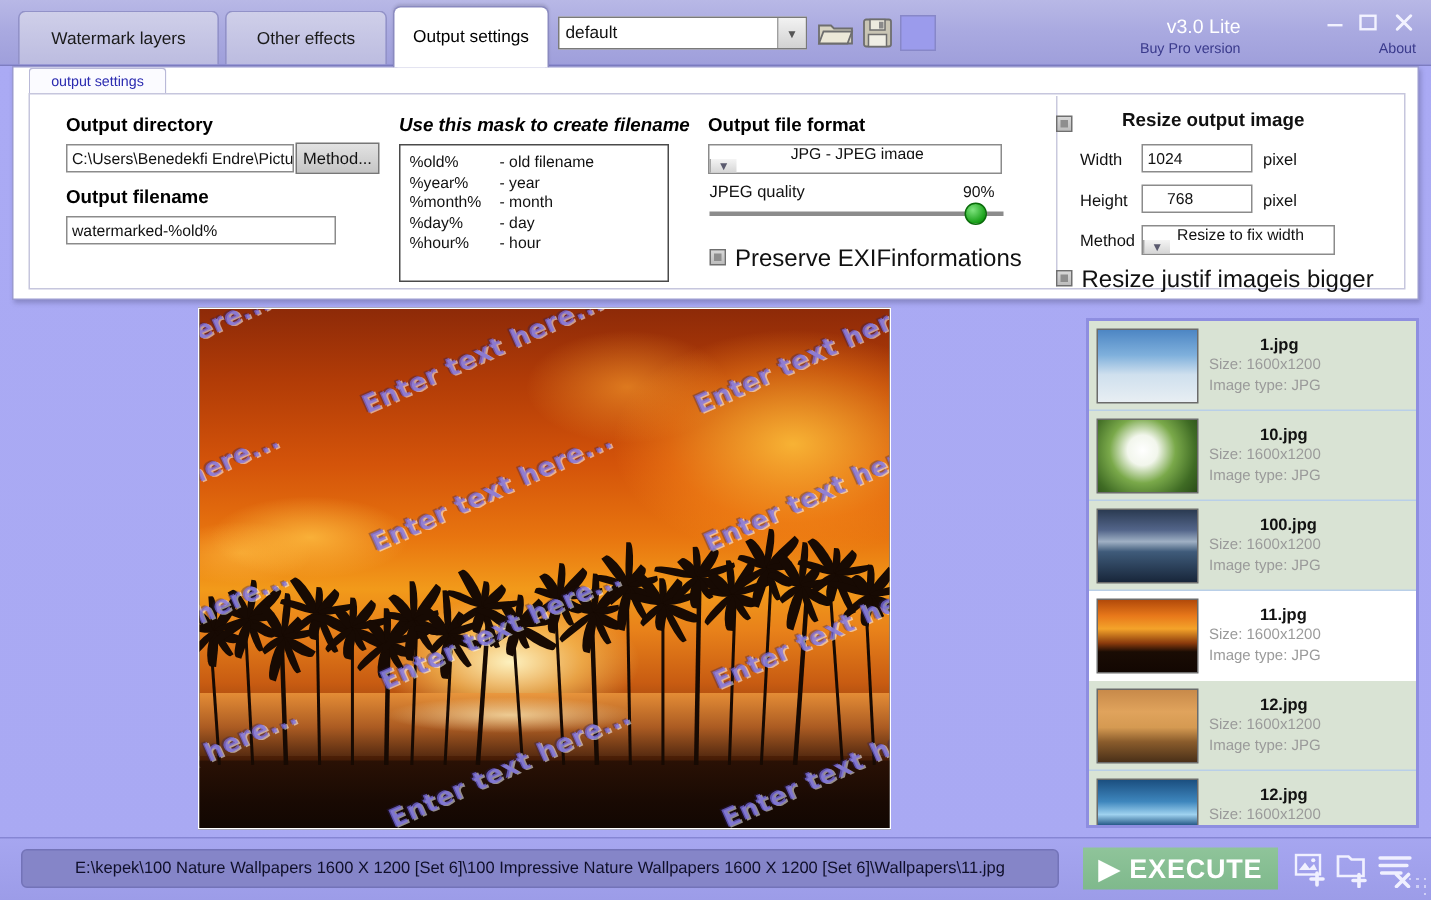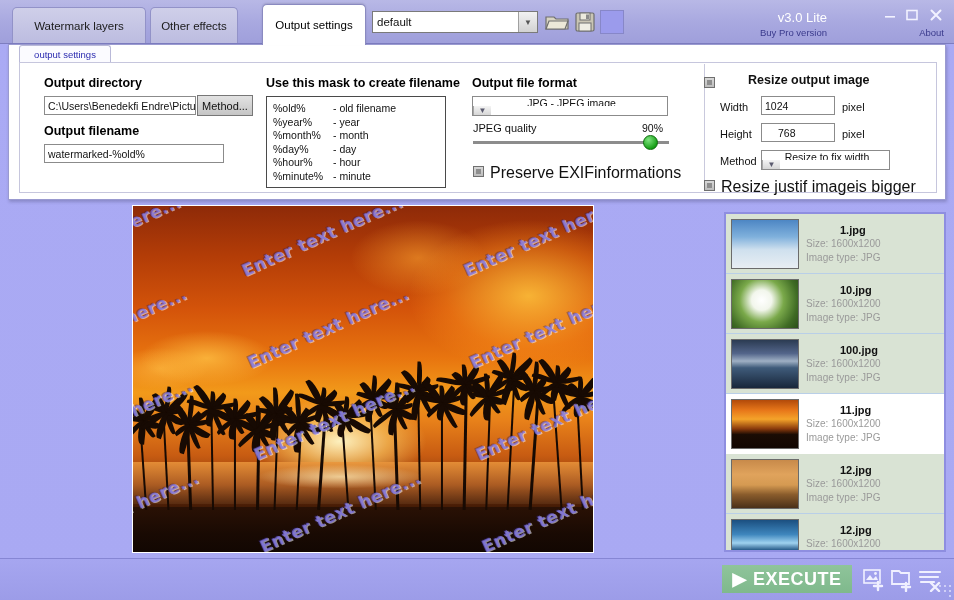--- a/index.html
+++ b/index.html
@@ -36,21 +36,21 @@
   }
   .tab.active {
     background: #ffffff;
     border-color: #8a8ac0;
     top: 4px; height: 41px;
     color: #000;
     z-index: 5;
     box-shadow: 0 -1px 2px rgba(0,0,0,.12);
   }
   #tab-watermark { left: 12px; width: 134px; }
-  #tab-other     { left: 150px; width: 88px; }
+  #tab-other     { left: 150px; width: 108px; }
   #tab-output    { left: 262px; width: 104px; }
 
   
   #preset-combo {
     position: absolute; left: 372px; top: 11px; width: 166px; height: 22px;
     background: #fff; border: 1px solid #7a7a7a;
     display: flex; align-items: center;
     font-size: 11.5px; color: #111;
   }
   #preset-combo .val { padding-left: 4px; flex: 1; }
@@ -425,21 +425,21 @@
       <div class="btn-gray" style="left:177px; top:32px; width:56px; height:21px;">
         <span>Method...</span>
       </div>
 
       <div class="grp-title" style="left:24px; top:61px;">Output filename</div>
 
       <div class="txtbox" style="left:24px; top:81px; width:180px; height:19px;">
         <span>watermarked-%old%</span>
       </div>
 
-      <div class="grp-title" style="left:246px; top:13px;">Use this mask to create filename</div>
+      <div class="grp-title" style="left:246px; top:13px;font-style:italic;">Use this mask to create filename</div>
 
       <div id="mask-box" style="left:246px; top:33px; width:180px; height:92px;">
         <div class="mask-row">
           <span class="k">%old%</span>
           <span>- old filename</span>
         </div>
         <div class="mask-row">
           <span class="k">%year%</span>
           <span>- year</span>
         </div>
@@ -447,24 +447,20 @@
           <span class="k">%month%</span>
           <span>- month</span>
         </div>
         <div class="mask-row">
           <span class="k">%day%</span>
           <span>- day</span>
         </div>
         <div class="mask-row">
           <span class="k">%hour%</span>
           <span>- hour</span>
-        </div>
-        <div class="mask-row">
-          <span class="k">%minute%</span>
-          <span>- minute</span>
         </div>
       </div>
 
       <div class="grp-title" style="left:452px; top:13px;">Output file format</div>
 
       <div class="combo" style="left:452px; top:33px; width:196px; height:20px;">
         <span class="cval">JPG - JPEG image</span>
         <span class="carrow">▼</span>
       </div>
 
@@ -852,20 +848,23 @@
         <div class="fthumb th-bluesea"></div>
         <div class="fmeta">
           <div class="fname">12.jpg</div>
           <div class="fsize">Size:  1600x1200</div>
           <div class="ftype">Image type: JPG</div>
         </div>
       </div>
     </div>
 
   <div id="bottombar">
+    <div id="pathfield">
+      <span>E:\kepek\100 Nature Wallpapers 1600 X 1200 [Set 6]\100 Impressive Nature Wallpapers 1600 X 1200 [Set 6]\Wallpapers\11.jpg</span>
+    </div>
 
     <div id="execute-btn">
       <span>▶</span>
       <span>EXECUTE</span>
     </div>
 
     <div class="bb-icon" id="bb-addimg">
       <svg width="26" height="24" viewBox="0 0 26 24">
         <rect x="2" y="2" width="16" height="13" fill="none" stroke="#f0f0ff" stroke-width="1.6"></rect>
         <path d="M4 12 L8 7 L11 11 L14 8 L16 12 Z" fill="#f0f0ff"></path>

